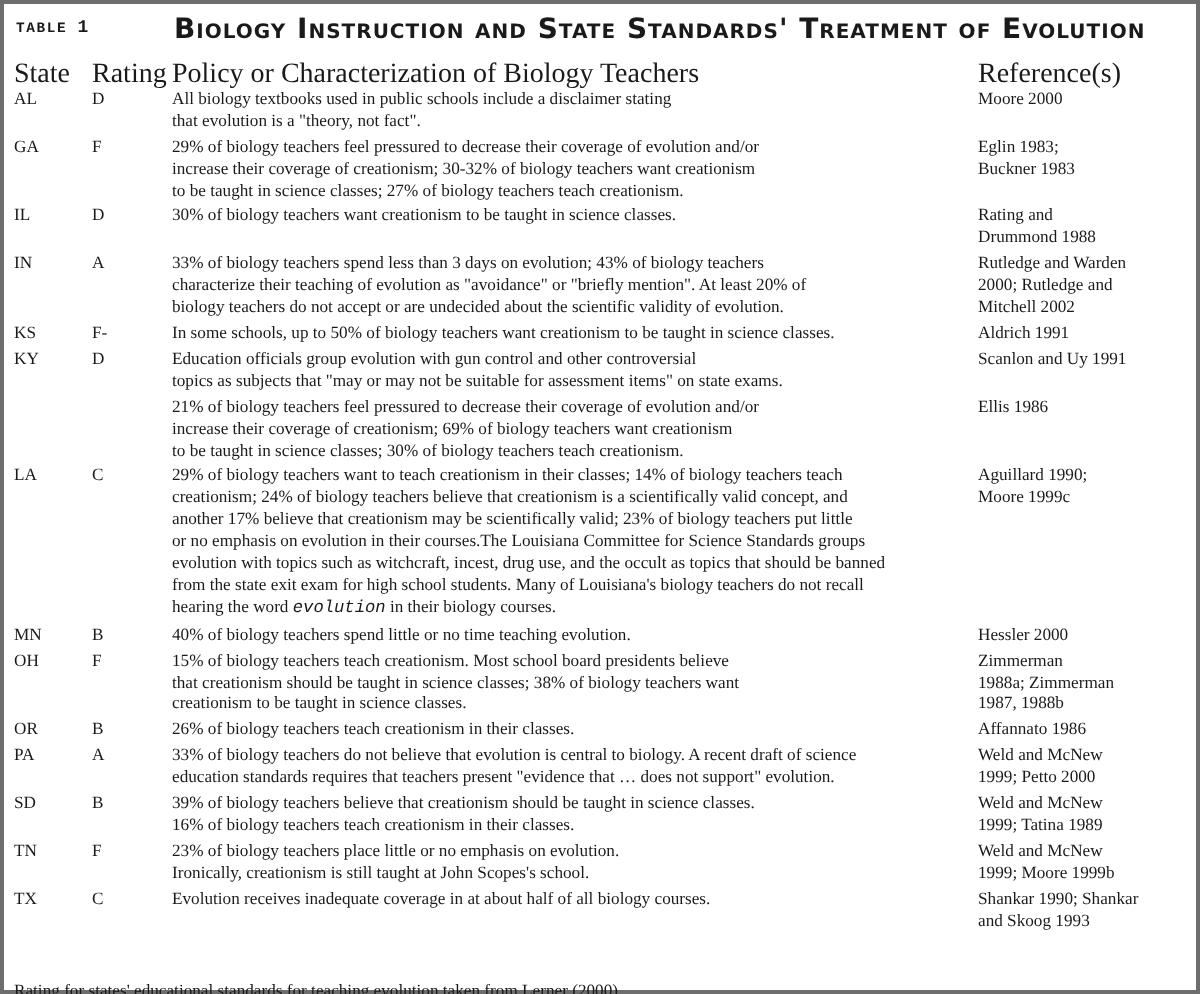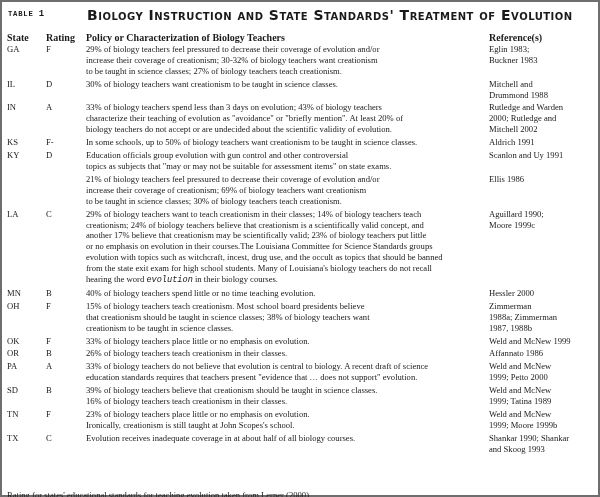--- a/index.html
+++ b/index.html
@@ -26,22 +26,22 @@
     font-family: "DejaVu Sans", "Liberation Sans", sans-serif;
     font-weight: bold; font-size: 14px; font-variant: small-caps;
     letter-spacing: 0.5px;
   }
   table {
     position: absolute; top: 31px; left: 5px;
     border-collapse: collapse; width: 588px;
     font-size: 8.6px; line-height: 10.9px;
   }
   th {
-    text-align: left; font-weight: bold; padding: 0; vertical-align: top;
-    font-size: 10px; height: 10px;
+    text-align: left; font-weight: normal; padding: 0; vertical-align: top;
+    font-size: 14px; height: 10px;
   }
   td { padding: 0; vertical-align: top; }
   td.st { width: 39px; }
   td.rt { width: 40px; }
   td.pol { width: 403px; }
   td.ref { width: 106px; }
   tr.row td { padding-bottom: 2px; }
   .footnote {
     position: absolute; left: 5px; top: 468px;
     font-size: 8.6px;
@@ -62,40 +62,51 @@
     <thead>
       <tr>
         <th>State</th>
         <th>Rating</th>
         <th>Policy or Characterization of Biology Teachers</th>
         <th>Reference(s)</th>
       </tr>
     </thead>
     <tbody id="tbody">
         <tr class="row">
+          <td class="st">AL</td>
+          <td class="rt">D</td>
+          <td class="pol">
+            <div>All biology textbooks used in public schools include a disclaimer stating</div>
+            <div>that evolution is a "theory, not fact".</div>
+          </td>
+          <td class="ref">
+            <div>Moore 2000</div>
+          </td>
+        </tr>
+        <tr class="row">
           <td class="st">GA</td>
           <td class="rt">F</td>
           <td class="pol">
             <div>29% of biology teachers feel pressured to decrease their coverage of evolution and/or</div>
             <div>increase their coverage of creationism; 30-32% of biology teachers want creationism</div>
             <div>to be taught in science classes; 27% of biology teachers teach creationism.</div>
           </td>
           <td class="ref">
             <div>Eglin 1983;</div>
             <div>Buckner 1983</div>
           </td>
         </tr>
         <tr class="row">
           <td class="st">IL</td>
           <td class="rt">D</td>
           <td class="pol">
             <div>30% of biology teachers want creationism to be taught in science classes.</div>
           </td>
           <td class="ref">
-            <div>Mitchell and</div>
+            <div>Rating and</div>
             <div>Drummond 1988</div>
           </td>
         </tr>
         <tr class="row">
           <td class="st">IN</td>
           <td class="rt">A</td>
           <td class="pol">
             <div>33% of biology teachers spend less than 3 days on evolution; 43% of biology teachers</div>
             <div>characterize their teaching of evolution as "avoidance" or "briefly mention". At least 20% of</div>
             <div>biology teachers do not accept or are undecided about the scientific validity of evolution.</div>
@@ -174,30 +185,20 @@
             <div>that creationism should be taught in science classes; 38% of biology teachers want</div>
             <div>creationism to be taught in science classes.</div>
           </td>
           <td class="ref">
             <div>Zimmerman</div>
             <div>1988a; Zimmerman</div>
             <div>1987, 1988b</div>
           </td>
         </tr>
         <tr class="row">
-          <td class="st">OK</td>
-          <td class="rt">F</td>
-          <td class="pol">
-            <div>33% of biology teachers place little or no emphasis on evolution.</div>
-          </td>
-          <td class="ref">
-            <div>Weld and McNew 1999</div>
-          </td>
-        </tr>
-        <tr class="row">
           <td class="st">OR</td>
           <td class="rt">B</td>
           <td class="pol">
             <div>26% of biology teachers teach creationism in their classes.</div>
           </td>
           <td class="ref">
             <div>Affannato 1986</div>
           </td>
         </tr>
         <tr class="row">

